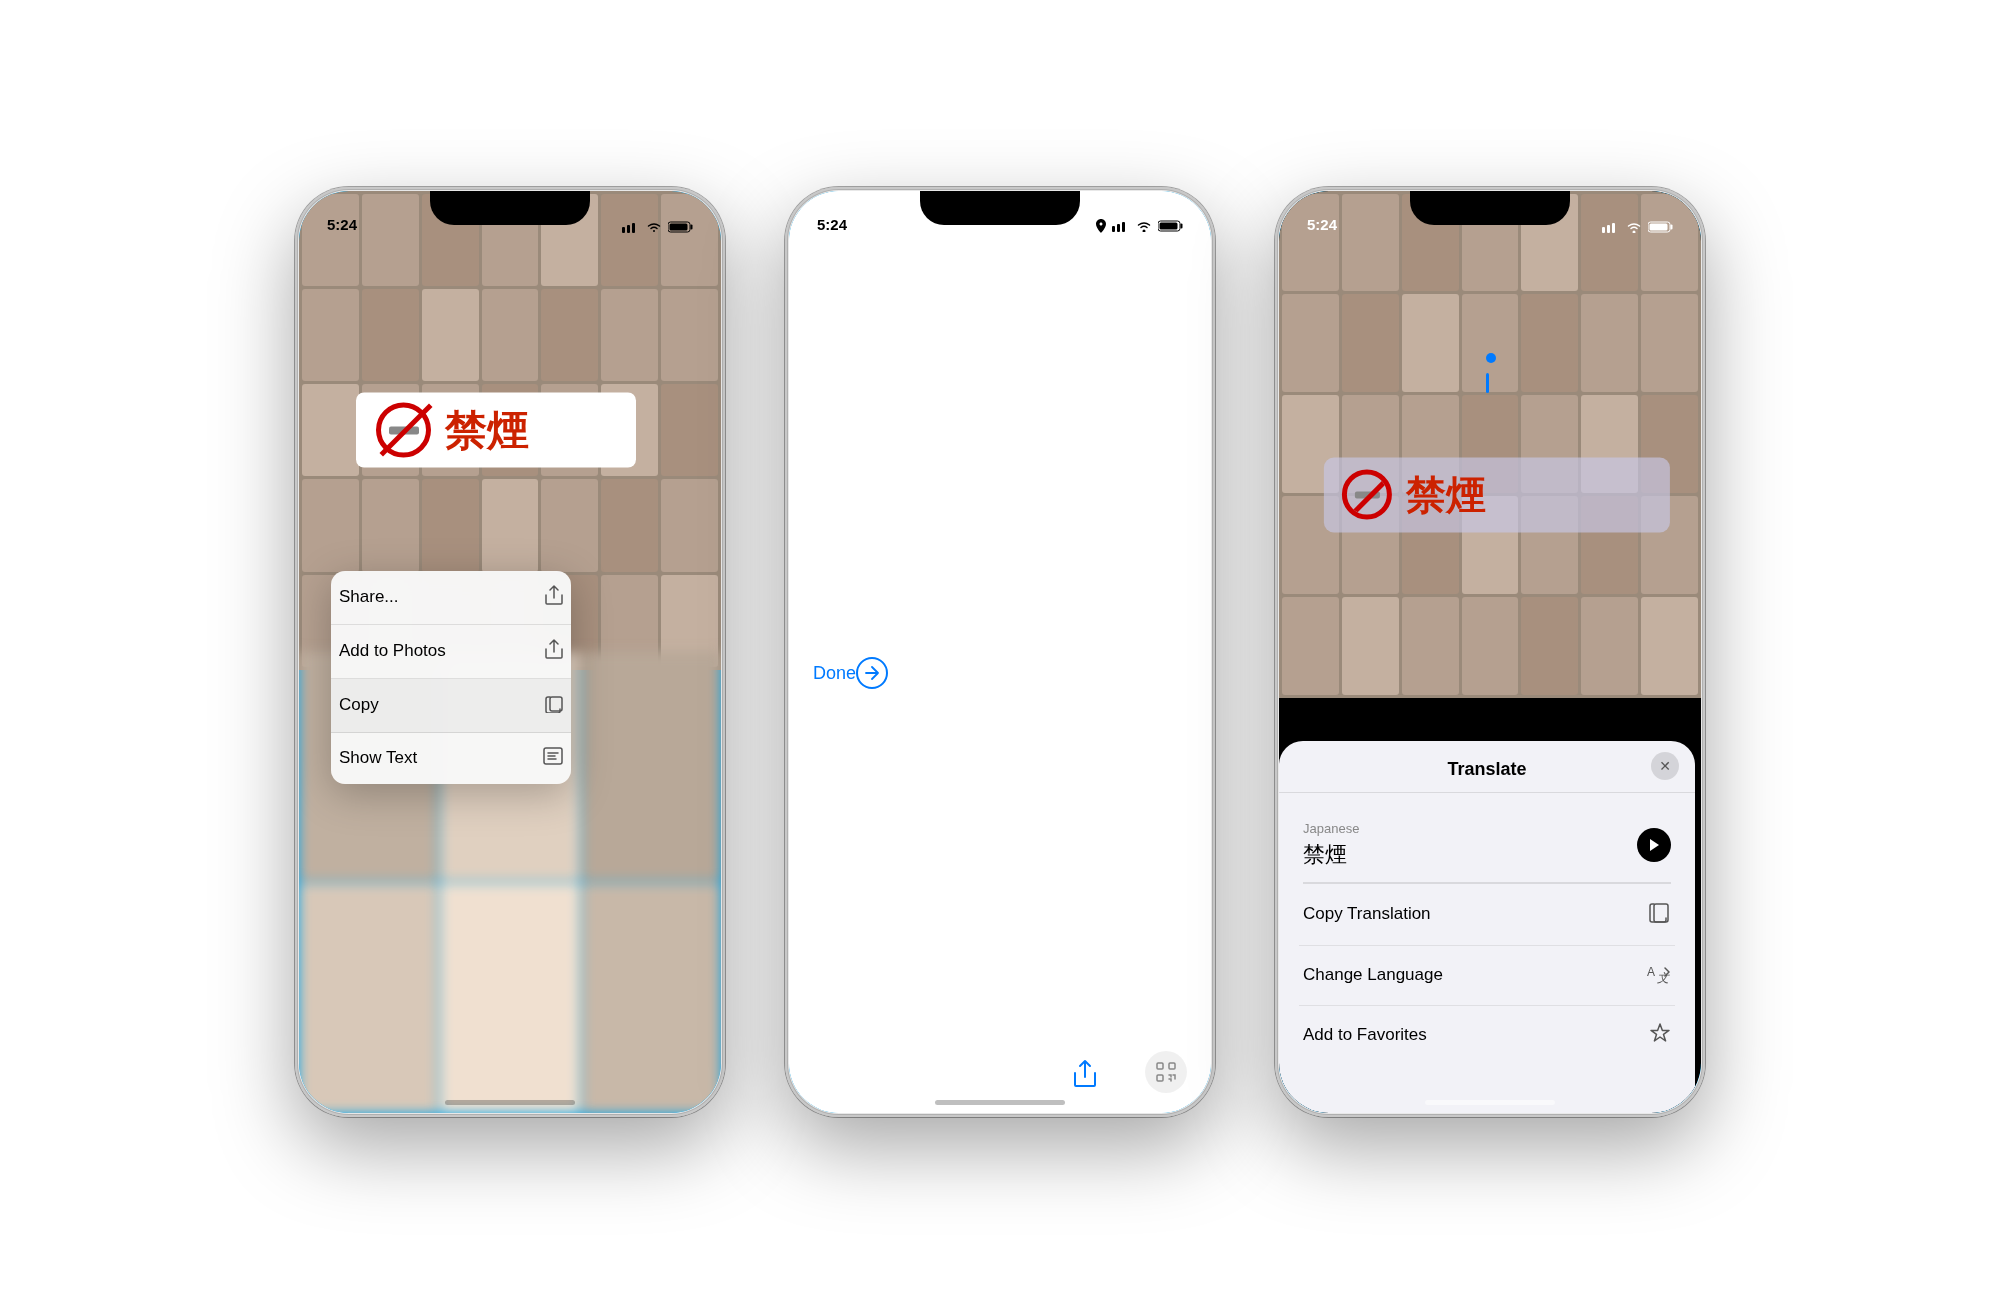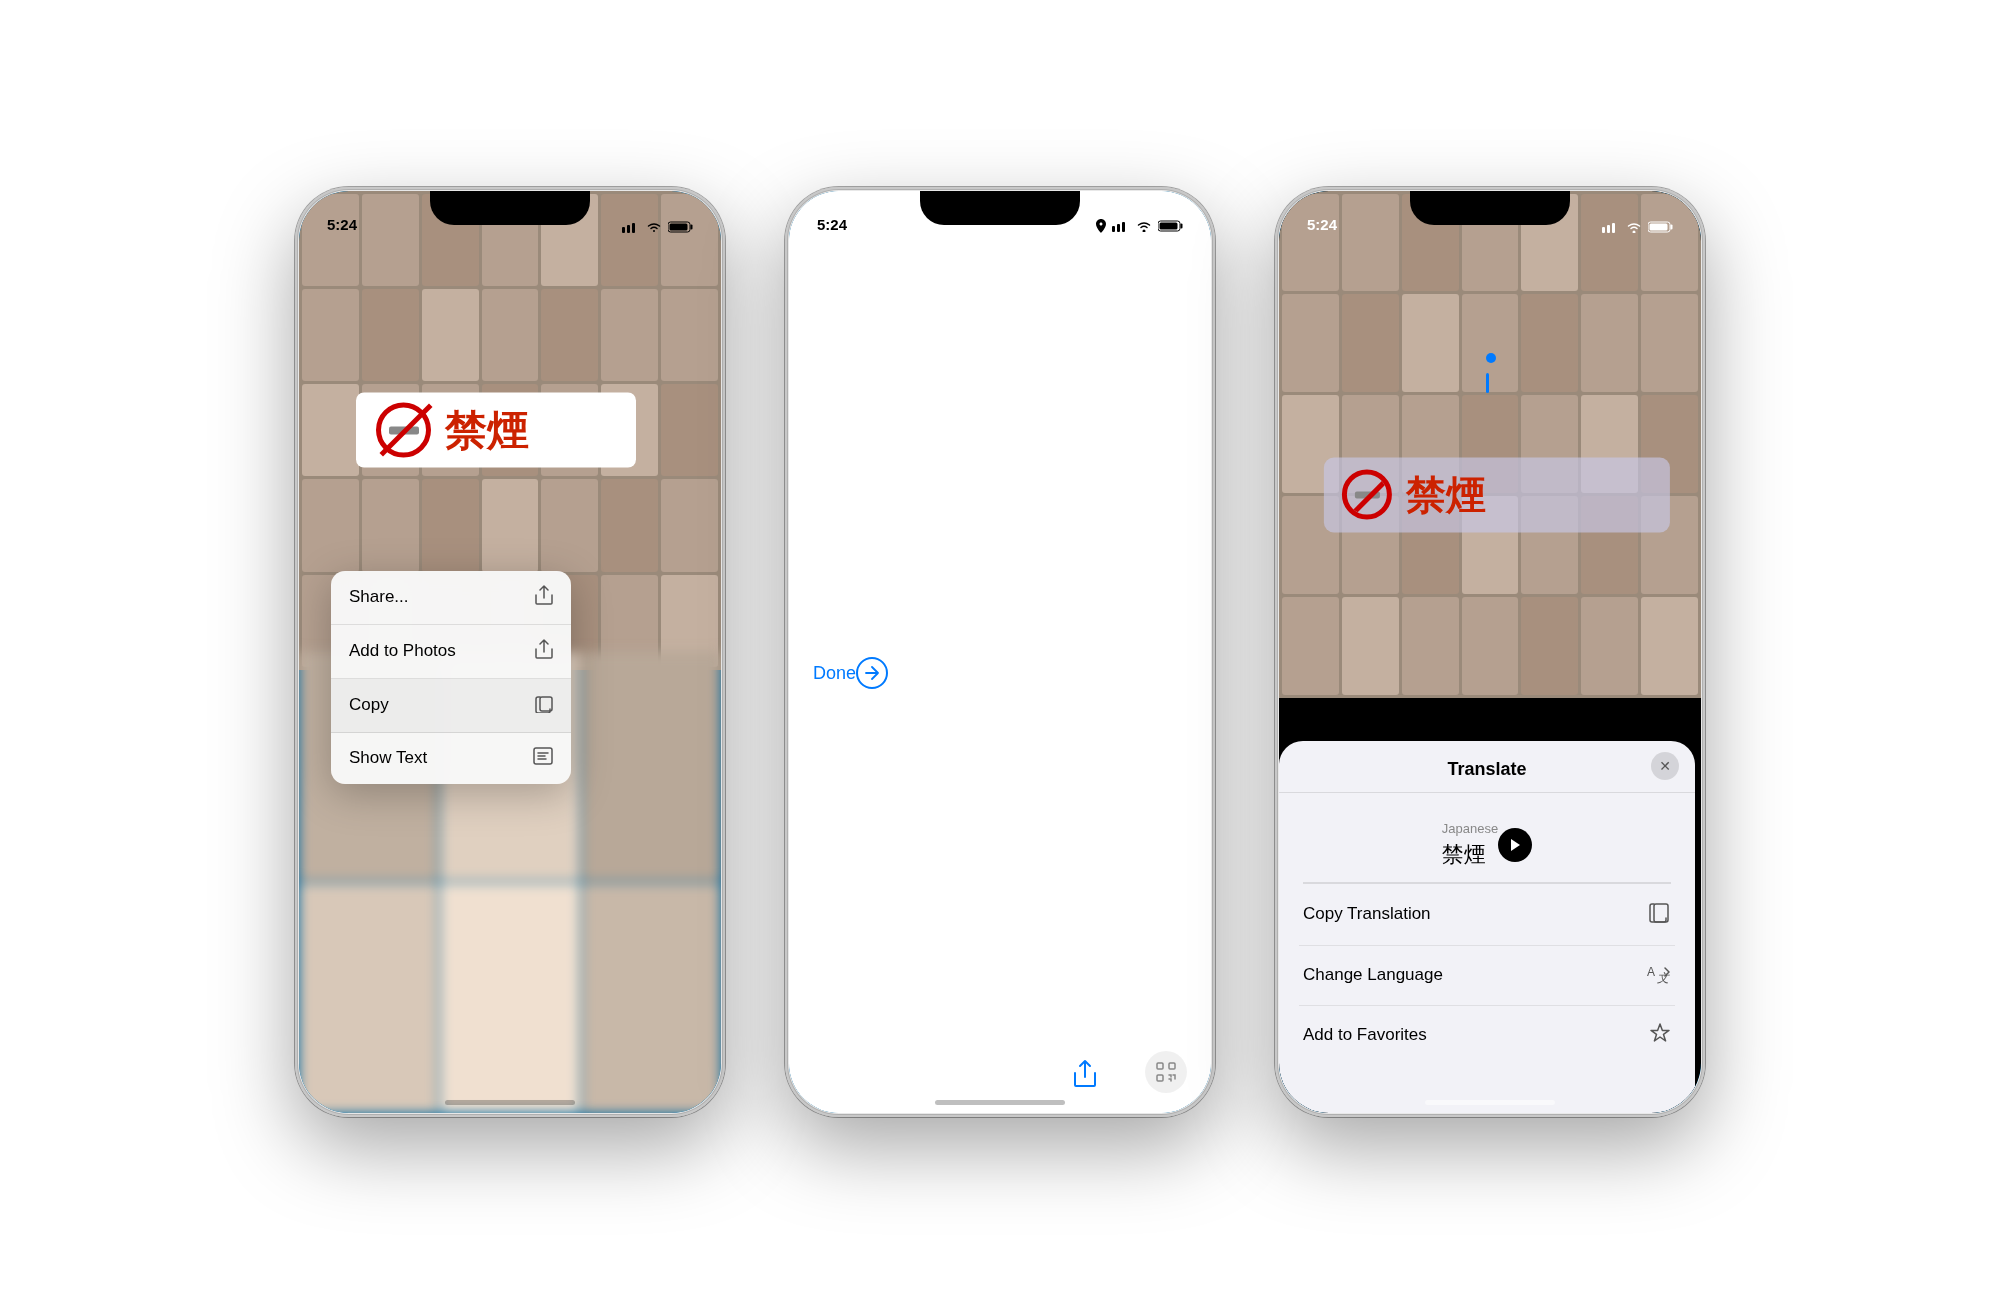--- a/index.html
+++ b/index.html
@@ -34,21 +34,21 @@
       box-shadow:
         inset 0 0 0 2px #c8c8c8,
         inset 0 0 0 3px #b0b0b0,
         0 30px 80px rgba(0,0,0,0.35),
         0 0 0 1px #aaa;
       overflow: hidden;
     }
     .phone-inner {
       position: absolute;
       top: 4px; left: 4px; right: 4px; bottom: 4px;
-      background: #0369a1;
+      background: #0ea5e9;
       border-radius: 50px;
       overflow: hidden;
     }
     .phone-screen {
       position: absolute;
       top: 0; left: 0; right: 0; bottom: 0;
       border-radius: 50px;
       overflow: hidden;
     }
 
@@ -216,21 +216,21 @@
       border-radius: 14px;
       width: 240px;
       overflow: hidden;
       box-shadow: 0 10px 40px rgba(0,0,0,0.25);
       backdrop-filter: blur(10px);
     }
     .context-menu-item {
       display: flex;
       align-items: center;
       justify-content: space-between;
-      padding: 14px 18px;
+      padding: 14px 8px;
       font-size: 17px;
       color: #000;
       border-bottom: 1px solid rgba(0,0,0,0.1);
       text-align: center;
     }
     .context-menu-item:last-child { border-bottom: none; }
     .context-menu-item.highlighted {
       background: rgba(0,0,0,0.04);
     }
     .menu-icon {
@@ -339,21 +339,21 @@
       font-weight: 500;
     }
     .lang-label-blue {
       font-size: 13px;
       color: #007AFF;
       margin-bottom: 4px;
     }
     .lang-row {
       display: flex;
       align-items: center;
-      justify-content: center;
+      justify-content: space-between;
     }
     .play-btn {
       width: 34px;
       height: 34px;
       border-radius: 50%;
       background: #000;
       display: flex;
       align-items: center;
       justify-content: center;
       color: #fff;

